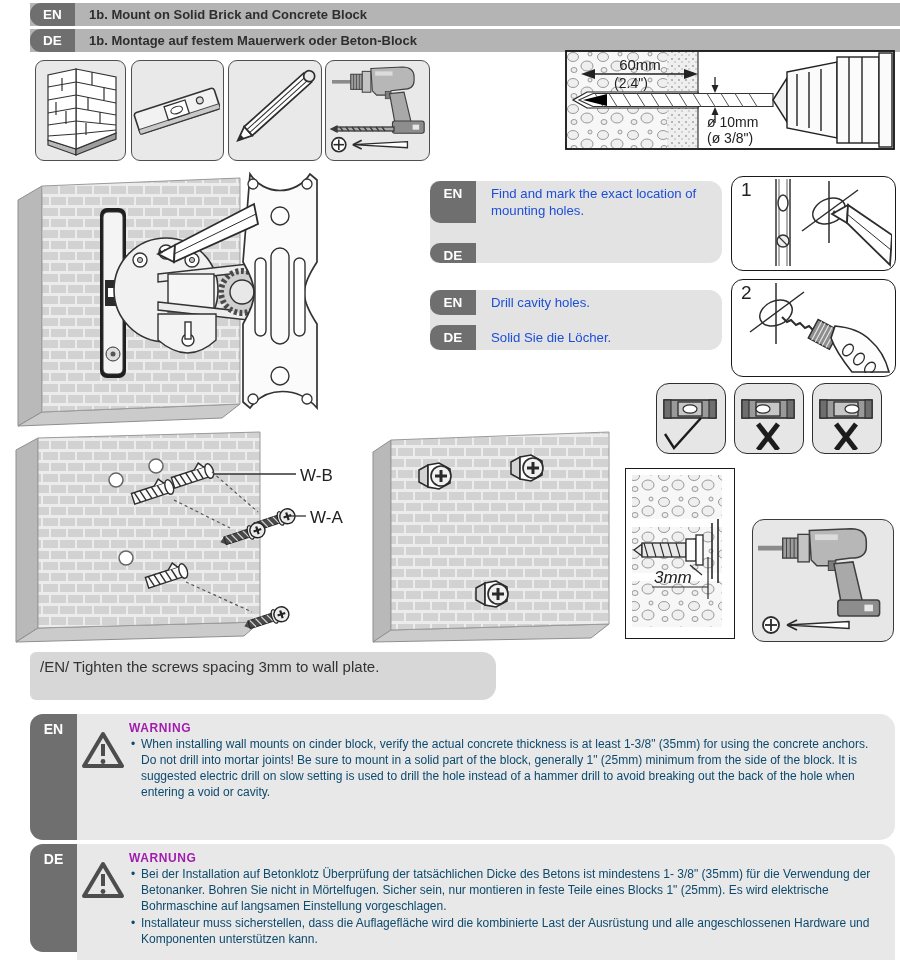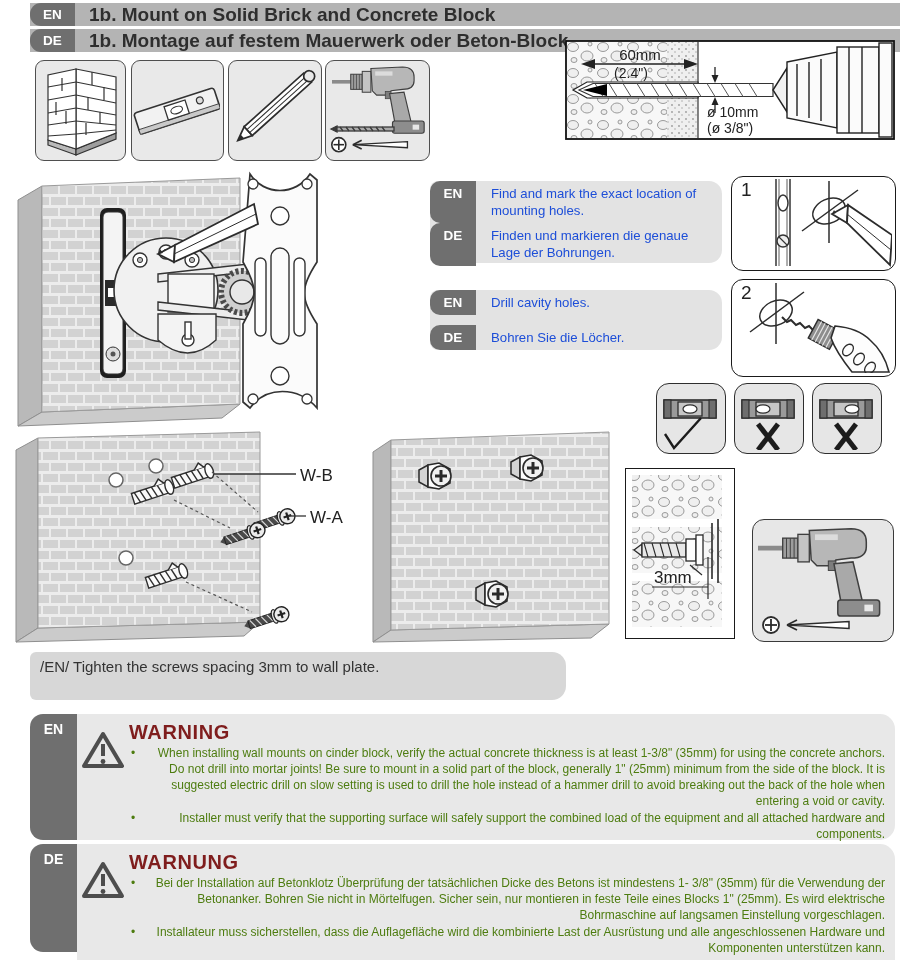--- a/index.html
+++ b/index.html
@@ -5,59 +5,59 @@
   html,body{margin:0;padding:0;background:#fff;}
   .page{position:relative;width:900px;height:960px;background:#fff;overflow:hidden;
         font-family:"Liberation Sans",sans-serif;color:#3c3c3c;}
   svg text{font-family:"Liberation Sans",sans-serif;}
 
   
   .hdr-row{position:absolute;left:30px;right:0;height:23px;background:#b4b4b4;display:flex;align-items:center;}
   .hdr-row.r1{top:3px}.hdr-row.r2{top:29px}
   .hdr-badge{flex:0 0 45px;height:23px;background:#6f6f6f;color:#fff;font-weight:bold;font-size:13.5px;
              display:flex;align-items:center;justify-content:center;border-radius:11px 0 0 11px;}
-  .hdr-text{font-weight:bold;font-size:19px;color:#2e2e2e;padding-left:14px;}
+  .hdr-text{font-weight:bold;font-size:13px;color:#2e2e2e;padding-left:14px;}
 
   
   .toolbox{position:absolute;top:60px;height:99px;background:#e9e9e9;border:1.6px solid #4f4f4f;border-radius:9px;}
 
   
-  .framebox{position:absolute;background:#fff;border:1.6px solid #1a1a1a;}
+  .framebox{position:absolute;background:#fff;border:1.6px solid #1a1a1a;font-style:italic;}
   .stepbox{position:absolute;background:#fff;border:1.6px solid #1a1a1a;border-radius:12px;}
   .stepnum{position:absolute;top:2px;left:9px;font-size:19px;color:#222;}
 
   
   .instr{position:absolute;background:#e3e3e3;border-radius:8px 13px 13px 8px;display:flex;flex-direction:column;justify-content:space-between;}
   .instr-row{display:flex;align-items:stretch;}
   .instr-badge{flex:0 0 46px;background:#6f6f6f;color:#fff;font-weight:bold;font-size:13.5px;
                display:flex;align-items:flex-start;justify-content:center;padding-top:5px;
                border-radius:10px 0 0 10px;}
   .instr-text{padding:4px 8px 4px 15px;font-size:13.2px;line-height:1.3;color:#1d4ed8;}
 
   
   .lvlbox{position:absolute;top:383px;width:68px;height:69px;background:#e6e6e6;border:1.7px solid #2e2e2e;border-radius:13px;overflow:hidden;}
 
   .drillbox2{position:absolute;left:752px;top:519px;width:140px;height:121px;background:#e7e7e7;
              border:1.6px solid #3a3a3a;border-radius:12px;}
 
   
-  .note{position:absolute;left:30px;top:652px;width:536px;height:48px;background:#d7d7d7;
+  .note{position:absolute;left:30px;top:652px;width:466px;height:48px;background:#d7d7d7;
         border-radius:6px 14px 14px 6px;padding:5px 10px;box-sizing:border-box;}
   .note div{font-size:15px;line-height:1.35;color:#333;}
 
   
   .warn-tab{position:absolute;left:30px;width:47px;background:#6f6f6f;border-radius:13px 0 0 13px;
             color:#fff;font-weight:bold;font-size:14px;text-align:center;padding-top:7px;box-sizing:border-box;}
   .warn-body{position:absolute;left:77px;width:818px;background:#e8e8e8;border-radius:0 15px 15px 0;
              display:flex;box-sizing:border-box;}
   .warn-icon-col{flex:0 0 52px;display:flex;justify-content:center;padding-top:16px;}
   .warn-text-col{flex:1;padding-right:10px;}
-  .warn-title{font-weight:bold;font-size:20px;letter-spacing:.6px;color:#7f1d1d;margin-top:7px;}
+  .warn-title{font-weight:bold;font-size:12px;letter-spacing:.6px;color:#a21caf;margin-top:7px;}
   .warn-list{margin:2px 0 0 0;padding:0;list-style:none;}
-  .warn-list li{position:relative;padding-left:12px;font-size:12px;line-height:1.33;color:#4d7c0f;margin-bottom:1px;text-align:right;}
+  .warn-list li{position:relative;padding-left:12px;font-size:12px;line-height:1.33;color:#0c4a6e;margin-bottom:1px;}
   .warn-list li::before{content:"\2022";position:absolute;left:2px;}
 </style>
 </head>
 <body>
 
 <div class="page">
 
   <svg width="0" height="0" style="position:absolute" aria-hidden="true">
     <defs>
       <pattern id="brickpat" width="34" height="22" patternUnits="userSpaceOnUse">
@@ -195,21 +195,21 @@
       <use href="#drill-sym" transform="translate(6,1) scale(0.72)"></use>
       <g stroke="#3a3a3a" stroke-width="1.3">
         <rect x="10" y="66" width="58" height="4" fill="#aaa"></rect>
         <path d="M14,66 L17,70 M20,66 L23,70 M26,66 L29,70 M32,66 L35,70 M38,66 L41,70 M44,66 L47,70 M50,66 L53,70 M56,66 L59,70" fill="none"></path>
         <polygon points="5,68 11,65 11,71" fill="#3a3a3a"></polygon>
       </g>
       <use href="#screwdriver-sym" transform="translate(4,74) scale(0.88)"></use>
     </svg>
   </div>
 
-  <div style="position:absolute;left:565px;top:40px">
+  <div style="position:absolute;left:565px;top:50px">
     <svg width="330" height="100" viewBox="0 0 330 100">
       <rect x="1" y="1" width="328" height="98" fill="#fff" stroke="#111" stroke-width="1.8"></rect>
       <rect x="2" y="2" width="100" height="96" fill="url(#pebbles)"></rect>
       <rect x="102" y="2" width="31" height="96" fill="url(#stipple)"></rect>
       <line x1="133" y1="2" x2="133" y2="98" stroke="#333" stroke-width="1.2"></line>
       <polygon points="8,50 22,42 133,42 133,58 22,58" fill="#fff" stroke="#222" stroke-width="1.2"></polygon>
       <g>
         <polygon points="14,50 28,43.5 208,43.5 208,56.5 28,56.5" fill="#fff" stroke="#333" stroke-width="1.2"></polygon>
         <path d="M30,43.5 L38,56.5 M44,43.5 L52,56.5 M58,43.5 L66,56.5 M72,43.5 L80,56.5 M86,43.5 L94,56.5 M100,43.5 L108,56.5 M114,43.5 L122,56.5 M128,43.5 L136,56.5 M142,43.5 L150,56.5 M156,43.5 L164,56.5 M170,43.5 L178,56.5 M184,43.5 L192,56.5" stroke="#555" stroke-width="1" fill="none"></path>
       </g>
@@ -298,32 +298,31 @@
     </svg>
   </div>
 
   <div class="instr" style="left:430px;top:181px;width:292px;height:82px">
     <div class="instr-row">
       <div class="instr-badge">EN</div>
       <div class="instr-text">Find and mark the exact location of mounting holes.</div>
     </div>
     <div class="instr-row">
       <div class="instr-badge">DE</div>
-      <div class="instr-text">Finden und markieren die genaue Lage der Bohrungen.</div>
     </div>
   </div>
 
   <div class="instr" style="left:430px;top:290px;width:292px;height:60px">
     <div class="instr-row">
       <div class="instr-badge">EN</div>
       <div class="instr-text">Drill cavity holes.</div>
     </div>
     <div class="instr-row">
       <div class="instr-badge">DE</div>
-      <div class="instr-text">Bohren Sie die Löcher.</div>
+      <div class="instr-text">Solid Sie die Löcher.</div>
     </div>
   </div>
 
   <div class="stepbox" style="left:731px;top:176px;width:163px;height:93px">
     <span class="stepnum">1</span>
     <svg width="160" height="90" viewBox="0 0 160 90" style="position:absolute;left:0;top:0">
       <g stroke="#333" stroke-width="1.5" fill="none">
         <line x1="44" y1="2" x2="44" y2="89"></line>
           <line x1="58" y1="2" x2="58" y2="89"></line>
         <line x1="47" y1="2" x2="47" y2="89" stroke-width="0.8"></line>
@@ -471,21 +470,20 @@
   <div class="warn-body" style="top:714px;height:126px">
     <div class="warn-icon-col">
       <svg width="44" height="40" viewBox="0 0 44 40">
           <use href="#warn-tri"></use>
         </svg>
     </div>
     <div class="warn-text-col">
       <div class="warn-title">WARNING</div>
       <ul class="warn-list">
         <li>When installing wall mounts on cinder block, verify the actual concrete thickness is at least 1-3/8" (35mm) for using the concrete anchors. Do not drill into mortar joints! Be sure to mount in a solid part of the block, generally 1" (25mm) minimum from the side of the block. It is suggested electric drill on slow setting is used to drill the hole instead of a hammer drill to avoid breaking out the back of the hole when entering a void or cavity.</li>
-        <li>Installer must verify that the supporting surface will safely support the combined load of the equipment and all attached hardware and components.</li>
       </ul>
     </div>
   </div>
 
   <div class="warn-tab" style="top:844px;height:108px">DE</div>
   <div class="warn-body" style="top:844px;height:132px">
     <div class="warn-icon-col">
       <svg width="44" height="40" viewBox="0 0 44 40">
           <use href="#warn-tri"></use>
         </svg>

